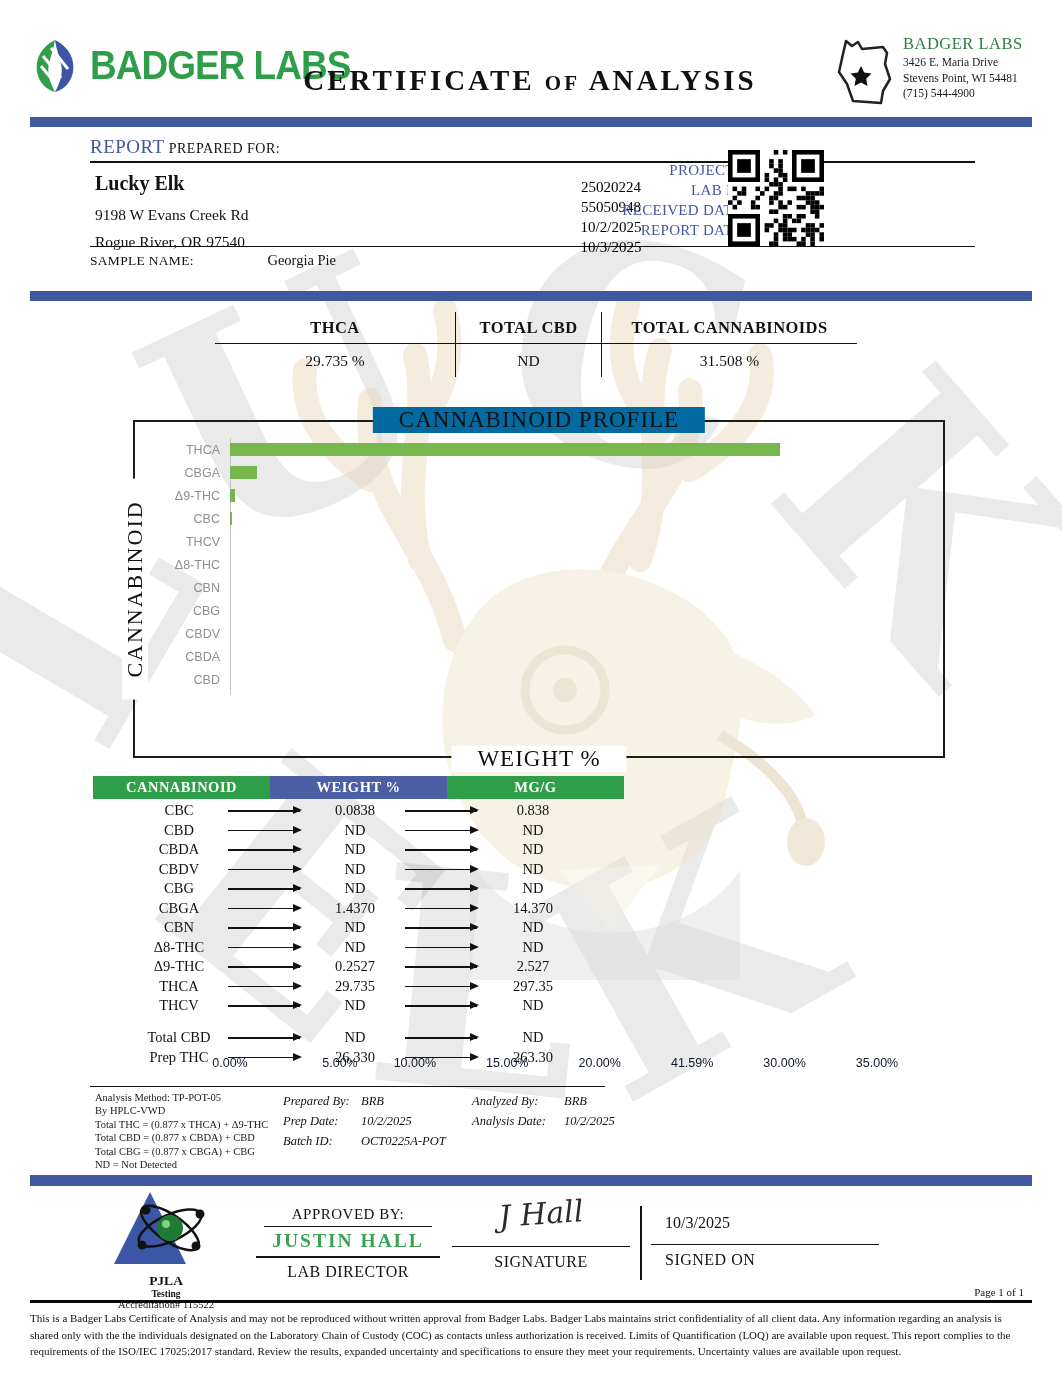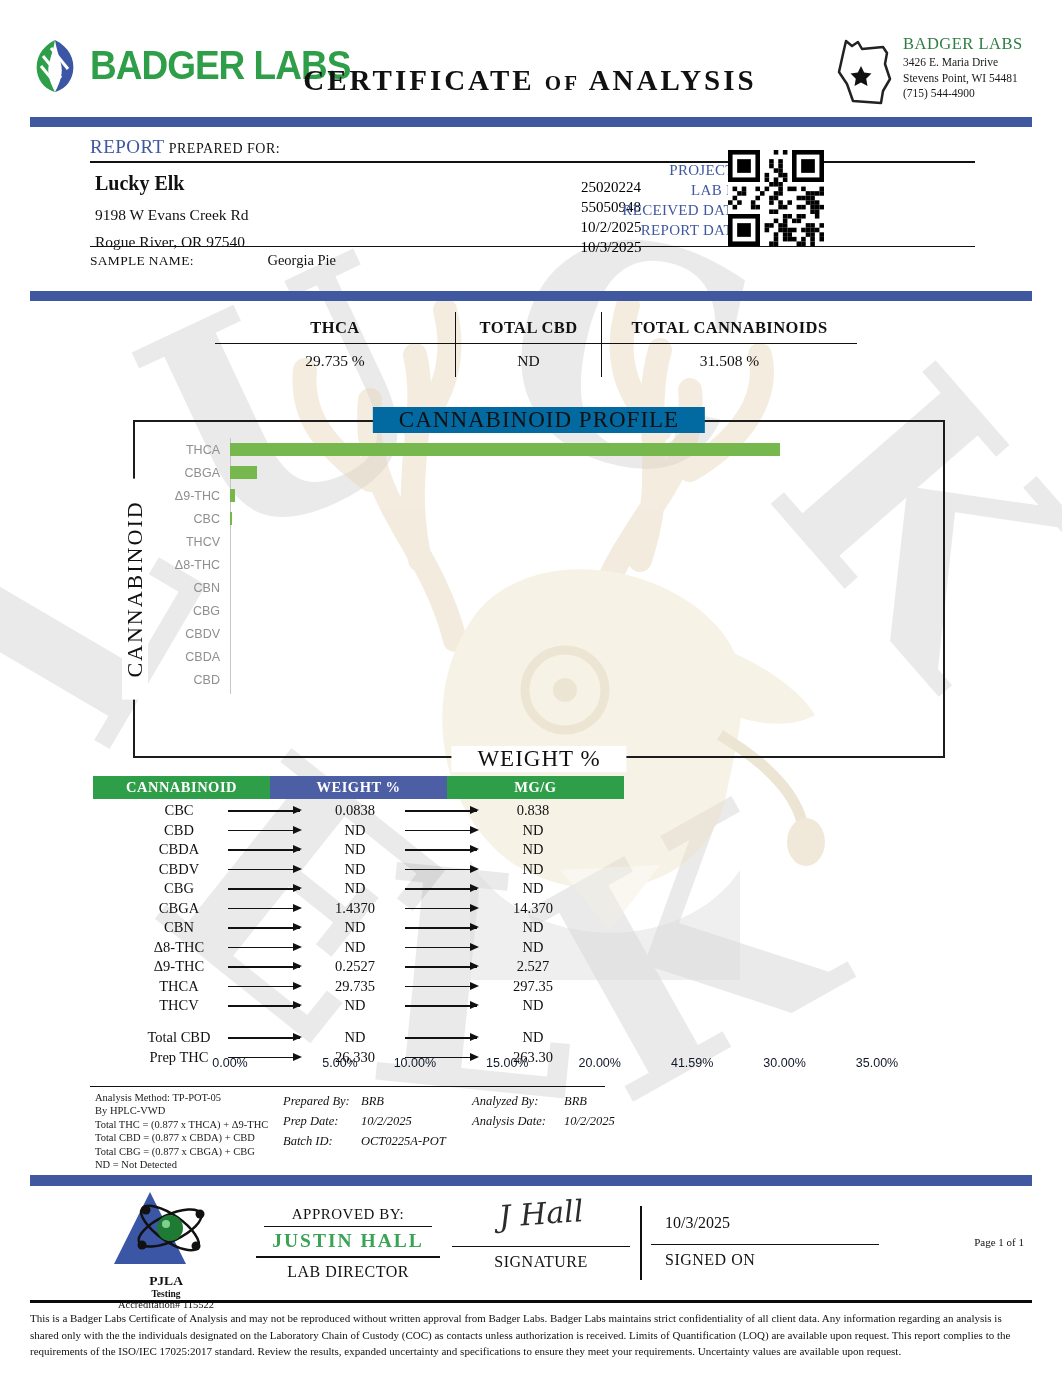--- a/index.html
+++ b/index.html
@@ -102,21 +102,21 @@
   .sig-script{font-style:italic;font-size:30px;color:#2b2b2b;transform:rotate(-4deg);
     display:inline-block;font-family:"DejaVu Serif",serif;height:48px;}
   .sig-line{border-top:1.8px solid #111;margin-top:2px;}
   .sig-label{font-size:16px;letter-spacing:.5px;padding-top:6px;}
   .divider-v{left:640px;top:1206px;width:2px;height:74px;background:#111;}
   .signed{left:651px;top:1214px;width:228px;}
   .signed-date{font-size:16px;padding-left:14px;height:30px;}
   .signed-line{border-top:1.8px solid #111;}
   .signed-label{font-size:16px;letter-spacing:.5px;padding:6px 0 0 14px;}
   
-  .pagenum{right:38px;top:1236px;font-size:11px;text-align:right;}
+  .pagenum{right:38px;top:1286px;font-size:11px;text-align:right;}
   .footer-rule{left:30px;top:1300px;width:1002px;border-top:3.5px solid #0a0a0a;}
   .disclaimer{left:30px;top:1310px;width:1002px;font-size:11px;line-height:1.5;color:#111;}
 </style>
 </head>
 <body>
 
 <div class="page" style="--blue: #4058a0; --blue2: #4c5fa5; --green: #2f9e49; --bar-green: #77b84e; --name-green: #3aa355;">
 
   <svg class="watermark" viewBox="0 0 1062 1375" width="1062" height="1375">
     <defs>

